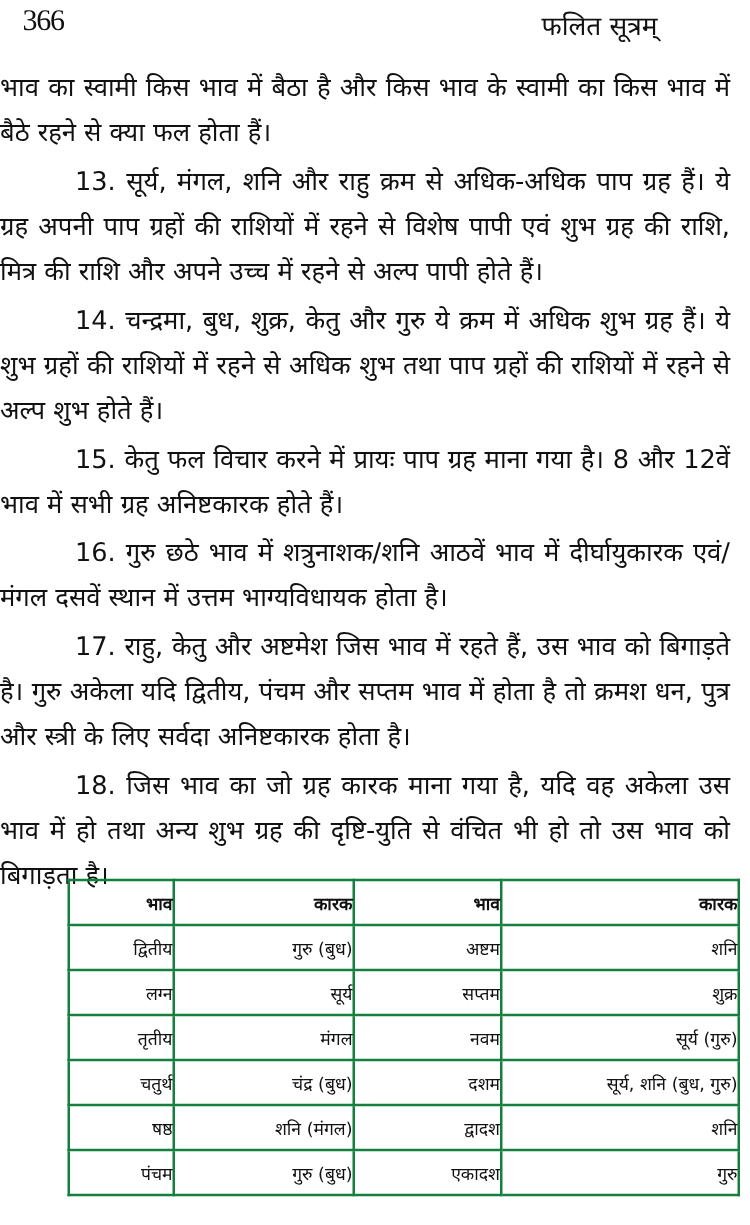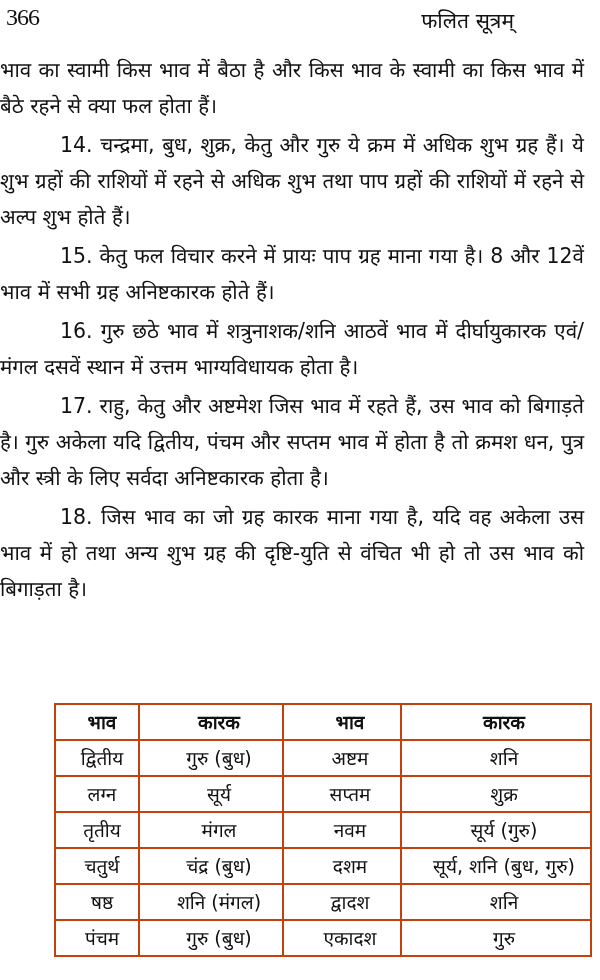--- a/index.html
+++ b/index.html
@@ -2,21 +2,21 @@
 <html><head>
   <meta charset="utf-8">
   <style>
     html, body { margin: 0; padding: 0; background: #ffffff; }
     body {
       width: 600px; height: 980px; overflow: hidden; position: relative;
       font-family: "DejaVu Sans", "Liberation Sans", sans-serif;
       color: #111111;
     }
     .page-header {
-      position: absolute; left: 4px; top: 0; width: 516px; height: 40px;
+      position: absolute; left: 16px; top: 0; width: 516px; height: 40px;
     }
     .page-number {
       position: absolute; left: 2px; top: 4px;
       font-family: "Liberation Serif", "DejaVu Serif", serif;
       font-size: 24px; letter-spacing: -1px;
     }
     .running-title {
       position: absolute; right: 6px; top: 6px;
       font-size: 21px; 
     }
@@ -27,41 +27,42 @@
     .para { margin: 0 16px 3px 0; text-align: justify; text-align-last: left; }
     .para.indent { text-indent: 60px; }
     .para.gap { margin-top: 2px; }
     .bold { font-weight: normal; }
     .karak-table {
       position: absolute; left: 54px; top: 703px;
       border-collapse: collapse; width: 538px;
       border: 2px solid #111;
     }
     .karak-table td, .karak-table th {
-      border: 2px solid #c2410c;
+      border: 2px solid #15803d;
       height: 34px; padding: 0 0 0 10px;
-      font-size: 19px; text-align: center; vertical-align: middle;
+      font-size: 14px; text-align: right; vertical-align: middle;
       font-weight: normal;
     }
     .karak-table th { font-weight: bold; }
     .karak-table .c1 { width: 72px; }
     .karak-table .c2 { width: 126px; padding-left: 16px; }
     .karak-table .c3 { width: 100px; padding-left: 16px; }
     .karak-table .c4 { padding-left: 16px; }
   </style>
 </head>
 <body>
 
 <div class="page-header">
   <span class="page-number">366</span>
   <span class="running-title">फलित सूत्रम्</span>
 </div>
 
 <div class="body-text">
   <p class="para">भाव का स्वामी किस भाव में बैठा है और किस भाव के स्वामी का किस भाव में बैठे रहने से क्या फल होता हैं।</p>
+  <p class="para indent gap">13. सूर्य, मंगल, शनि और राहु क्रम से अधिक-अधिक पाप ग्रह हैं। ये ग्रह अपनी पाप ग्रहों की राशियों में रहने से विशेष पापी एवं शुभ ग्रह की राशि, मित्र  की राशि और अपने उच्च में रहने से अल्प पापी होते हैं।</p>
   <p class="para indent gap">14. चन्द्रमा, बुध, शुक्र, केतु और गुरु ये क्रम में अधिक शुभ ग्रह हैं। ये शुभ ग्रहों की राशियों में रहने से अधिक शुभ तथा पाप ग्रहों की राशियों में रहने से अल्प शुभ होते हैं।</p>
   <p class="para indent gap">15. केतु फल विचार करने में प्रायः पाप ग्रह माना गया है। 8 और 12वें भाव में सभी ग्रह अनिष्टकारक होते हैं।</p>
   <p class="para indent gap">16. गुरु छठे भाव में शत्रुनाशक/शनि आठवें भाव में दीर्घायुकारक एवं/मंगल दसवें स्थान में उत्तम भाग्यविधायक होता है।</p>
   <p class="para indent gap">17. राहु, केतु और अष्टमेश जिस भाव में रहते हैं, उस भाव को बिगाड़ते है। गुरु अकेला यदि द्वितीय, पंचम और सप्तम भाव में होता है तो क्रमश धन, पुत्र और स्त्री के लिए सर्वदा अनिष्टकारक होता है।</p>
   <p class="para indent gap"><span>18. जिस भाव का जो ग्रह कारक माना गया है, </span><span class="bold">यदि वह अकेला</span><span> उस भाव में हो तथा अन्य शुभ ग्रह की दृष्टि-युति से वंचित भी हो तो उस भाव को बिगाड़ता है।</span></p>
 </div>
 
 <table class="karak-table">
   <thead>
     <tr>

